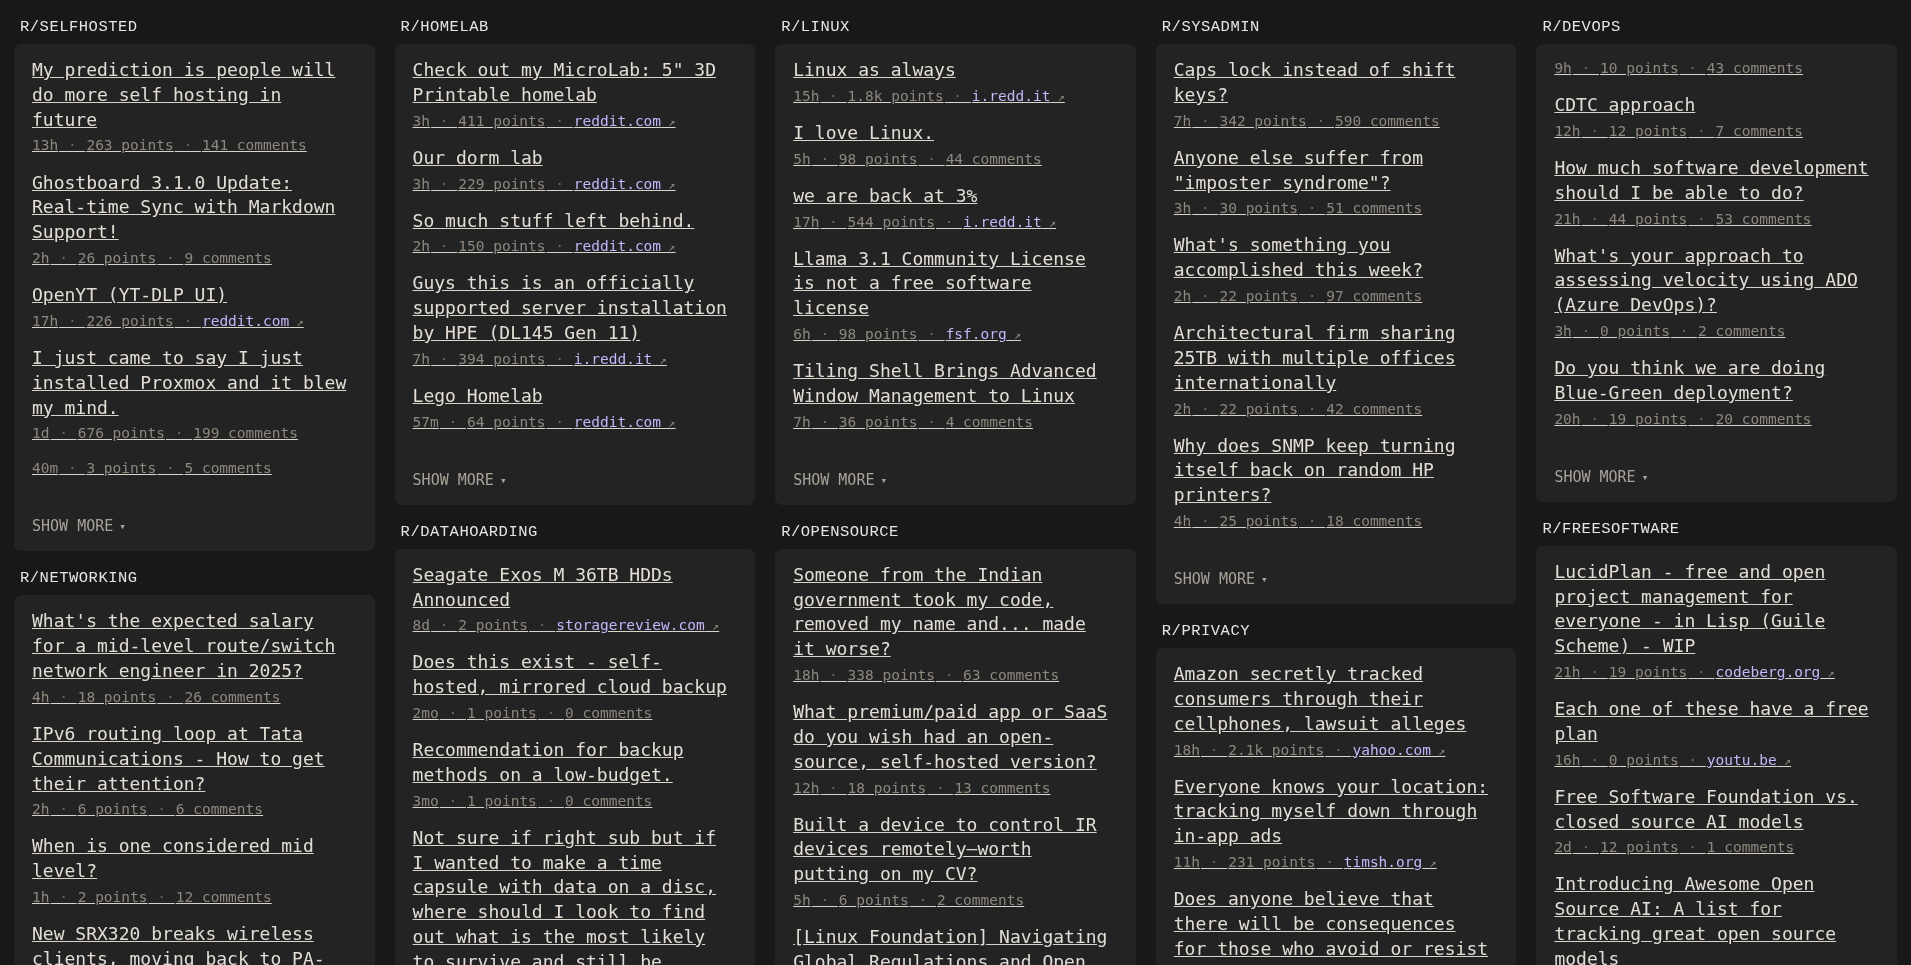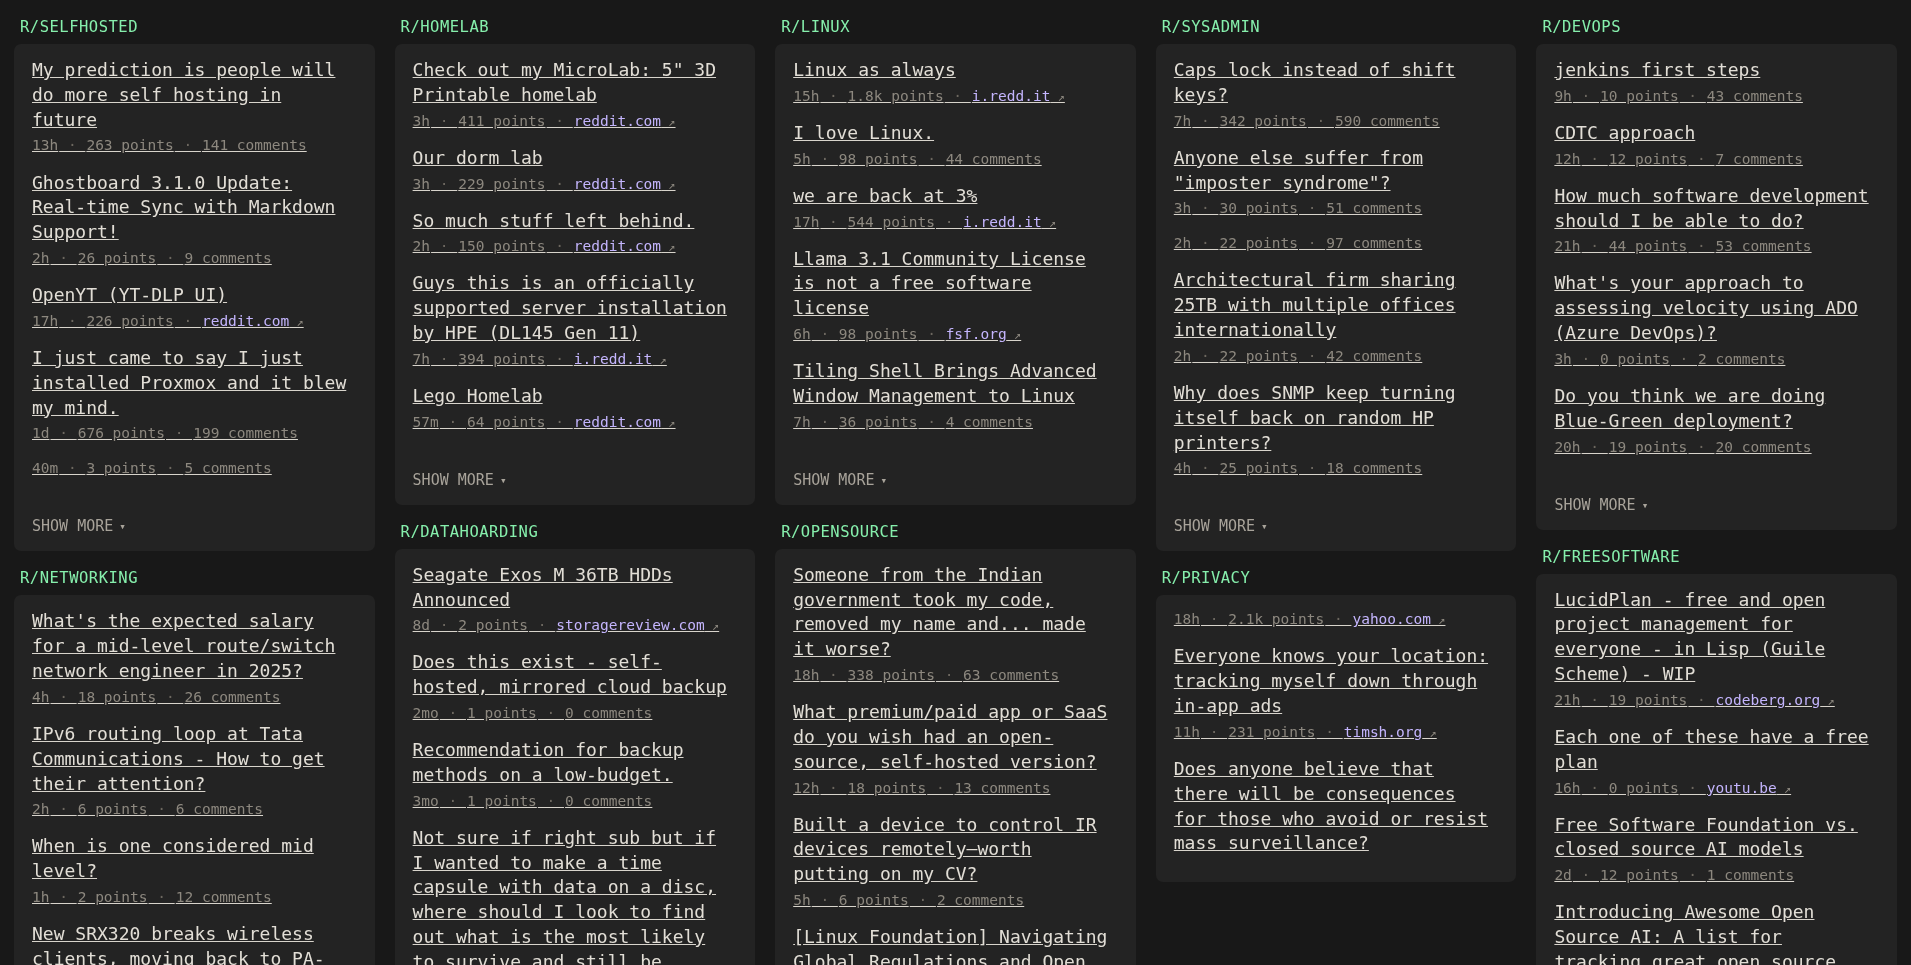--- a/index.html
+++ b/index.html
@@ -24,22 +24,23 @@
   .column {
     flex: 1 1 0;
     min-width: 0;
     display: flex;
     flex-direction: column;
     gap: 18px;
   }
   .group-title {
     font-size: 15.5px;
     letter-spacing: 0.5px;
-    color: #86efac;
+    color: #e5e5e5;
     padding: 0 6px 8px 6px;
+    font-family: Liberation Mono, monospace;
   }
   .card {
     background: #232323;
     border-radius: 7px;
     padding: 14px 18px 16px 18px;
     box-sizing: border-box;
   }
   .post {
     margin-bottom: 14px;
     text-decoration: underline;
@@ -214,50 +215,51 @@
     <div class="column">
       <div>
         <div class="group-title">R/SYSADMIN</div>
         <div class="card"><div class="post">
             <div class="post-title">Caps lock instead of shift keys?</div>
             <div class="post-meta"><span>7h</span><span class="dot"> · </span><span>342 points</span><span class="dot"> · </span><span>590 comments</span></div>
           </div><div class="post">
             <div class="post-title">Anyone else suffer from "imposter syndrome"?</div>
             <div class="post-meta"><span>3h</span><span class="dot"> · </span><span>30 points</span><span class="dot"> · </span><span>51 comments</span></div>
           </div><div class="post">
+            <div class="post-title">What's something you accomplished this week?</div>
             <div class="post-meta"><span>2h</span><span class="dot"> · </span><span>22 points</span><span class="dot"> · </span><span>97 comments</span></div>
           </div><div class="post">
             <div class="post-title">Architectural firm sharing 25TB with multiple offices internationally</div>
             <div class="post-meta"><span>2h</span><span class="dot"> · </span><span>22 points</span><span class="dot"> · </span><span>42 comments</span></div>
           </div><div class="post">
             <div class="post-title">Why does SNMP keep turning itself back on random HP printers?</div>
             <div class="post-meta"><span>4h</span><span class="dot"> · </span><span>25 points</span><span class="dot"> · </span><span>18 comments</span></div>
           </div><div class="show-more"><span>SHOW MORE</span><span class="chev">▾</span></div></div>
       </div>
       <div>
         <div class="group-title">R/PRIVACY</div>
         <div class="card">
           <div class="post">
+            <div class="post-title">Amazon secretly tracked consumers through their cellphones, lawsuit alleges</div>
             <div class="post-meta"><span>18h</span><span class="dot"> · </span><span>2.1k points</span><span class="dot"> · </span><span class="domain">yahoo.com</span><span class="arrow"> ↗</span></div>
           </div>
           <div class="post">
             <div class="post-title">Everyone knows your location: tracking myself down through in-app ads</div>
             <div class="post-meta"><span>11h</span><span class="dot"> · </span><span>231 points</span><span class="dot"> · </span><span class="domain">timsh.org</span><span class="arrow"> ↗</span></div>
           </div>
           <div class="post">
             <div class="post-title">Does anyone believe that there will be consequences for those who avoid or resist mass surveillance?</div>
           </div>
         </div>
       </div>
     </div>
     <div class="column">
       <div>
         <div class="group-title">R/DEVOPS</div>
         <div class="card"><div class="post">
-            <div class="post-title">jenkins first steps</div>
             <div class="post-meta"><span>9h</span><span class="dot"> · </span><span>10 points</span><span class="dot"> · </span><span>43 comments</span></div>
           </div><div class="post">
             <div class="post-title">CDTC approach</div>
             <div class="post-meta"><span>12h</span><span class="dot"> · </span><span>12 points</span><span class="dot"> · </span><span>7 comments</span></div>
           </div><div class="post">
             <div class="post-title">How much software development should I be able to do?</div>
             <div class="post-meta"><span>21h</span><span class="dot"> · </span><span>44 points</span><span class="dot"> · </span><span>53 comments</span></div>
           </div><div class="post">
             <div class="post-title">What's your approach to assessing velocity using ADO (Azure DevOps)?</div>
             <div class="post-meta"><span>3h</span><span class="dot"> · </span><span>0 points</span><span class="dot"> · </span><span>2 comments</span></div>

